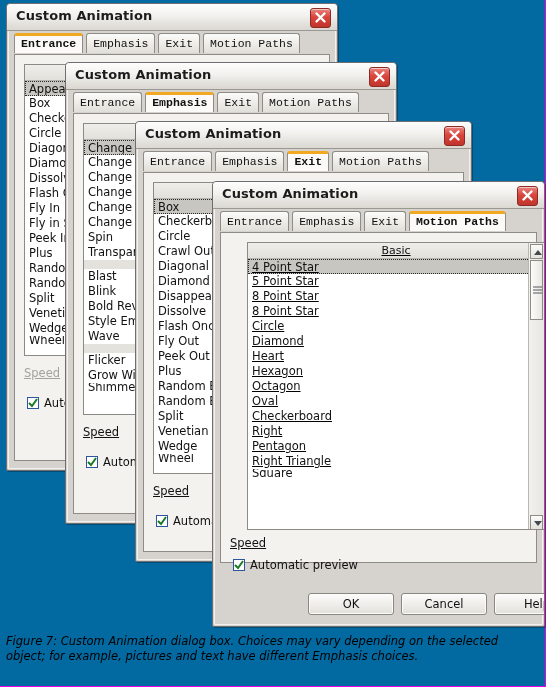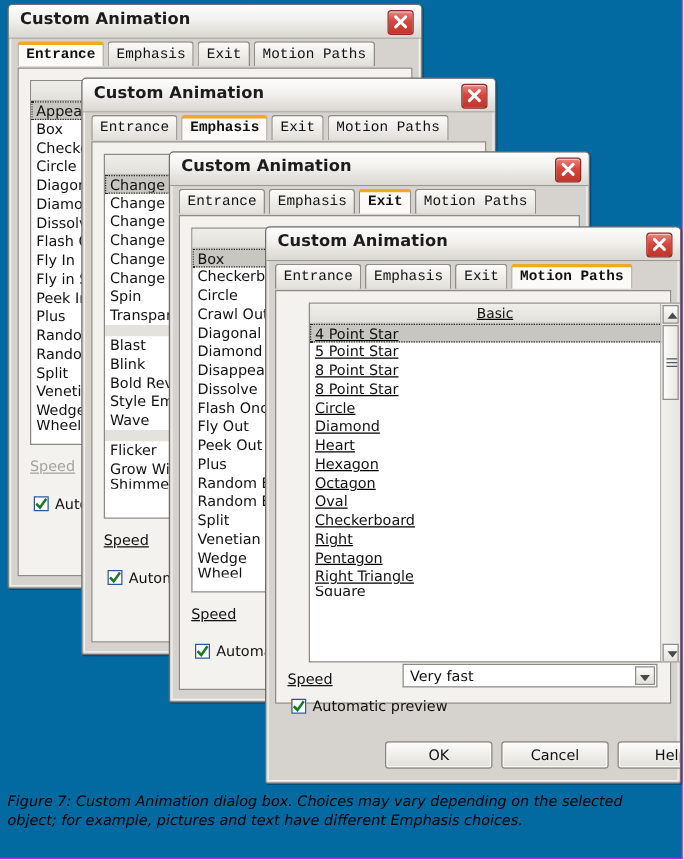--- a/index.html
+++ b/index.html
@@ -522,28 +522,20 @@
           <div class="sb-btn down">
             <svg width="10" height="7" viewBox="0 0 10 7">
                 <path d="M5 6 L1 1 L9 1 Z" fill="#44484f"></path>
               </svg>
           </div>
         </div>
       </div>
 
       <div class="field-label ul" style="left:9px; top:303px;">Speed</div>
 
-      <div class="combo" style="left:101px; top:298px; width:204px;">
-        <div class="cval">Very fast</div>
-        <div class="cbtn">
-          <svg width="10" height="7" viewBox="0 0 10 7">
-              <path d="M5 6 L1 1 L9 1 Z" fill="#44484f"></path>
-            </svg>
-        </div>
-      </div>
 
       <div class="chk" style="left:12px; top:326px;">
         <svg width="10" height="10" viewBox="0 0 10 10">
             <path d="M1 5 L4 8 L9 1" stroke="#1a7a23" stroke-width="2" fill="none"></path>
           </svg>
       </div>
       <div class="chk-label" style="left:29px; top:325px;">Automatic preview</div>
     </div>
 
     <div class="btn" style="left:95px; top:411px; width:86px;">OK</div>

